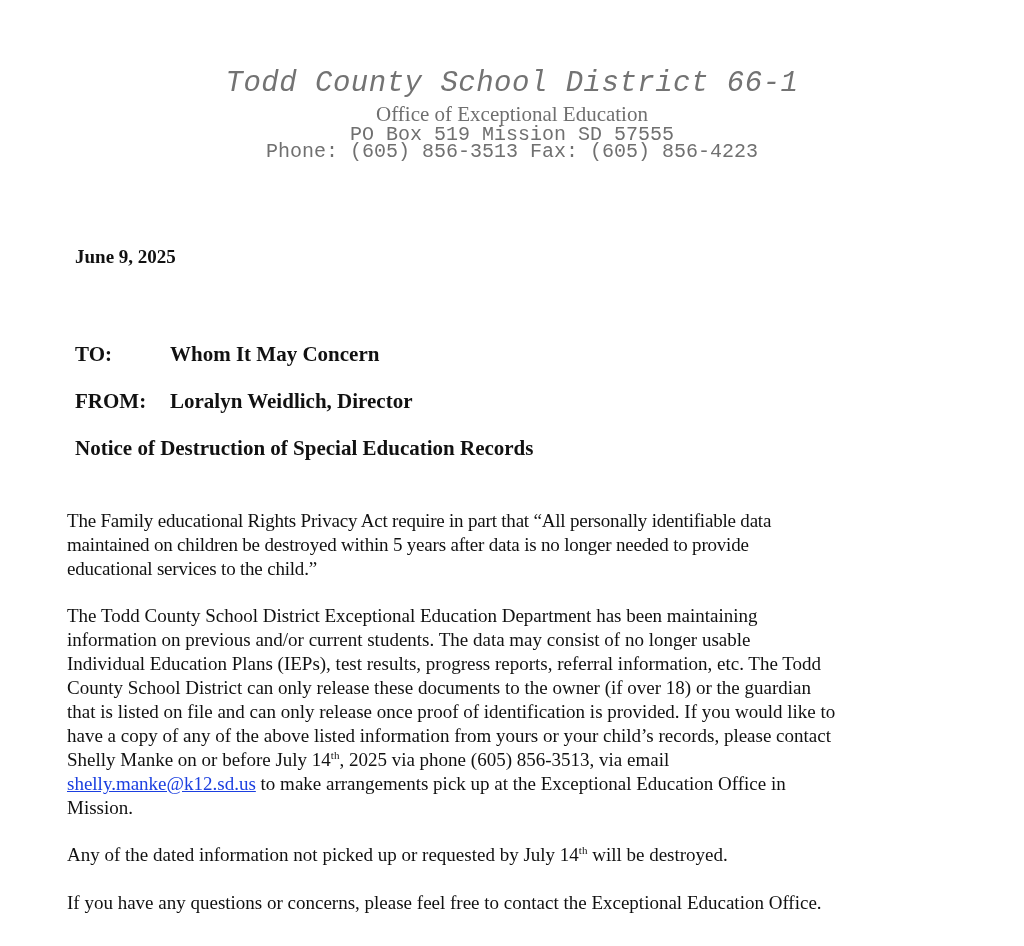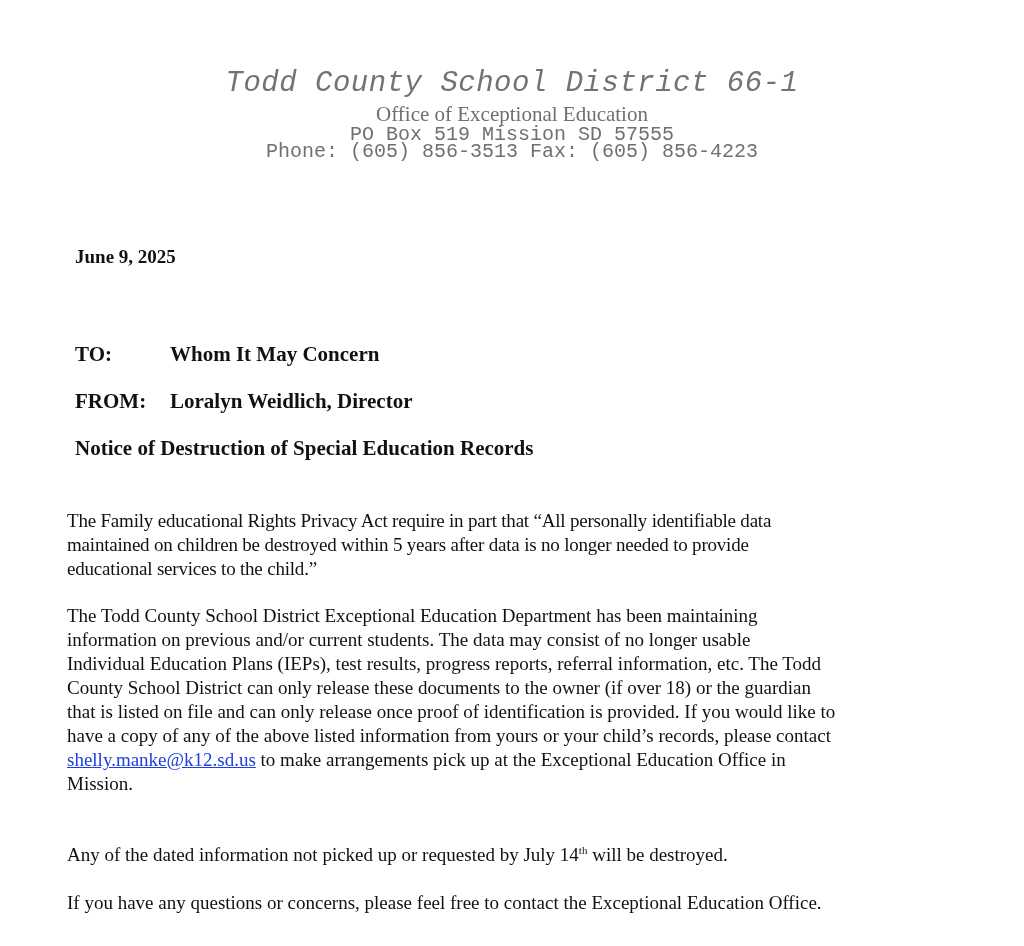--- a/index.html
+++ b/index.html
@@ -53,20 +53,21 @@
   <div class="line">educational services to the child.”</div>
 </div>
 
 <div class="body-text p2">
   <div class="line">The Todd County School District Exceptional Education Department has been maintaining</div>
   <div class="line">information on previous and/or current students. The data may consist of no longer usable</div>
   <div class="line">Individual Education Plans (IEPs), test results, progress reports, referral information, etc. The Todd</div>
   <div class="line">County School District can only release these documents to the owner (if over 18) or the guardian</div>
   <div class="line">that is listed on file and can only release once proof of identification is provided. If you would like to</div>
   <div class="line">have a copy of any of the above listed information from yours or your child’s records, please contact</div>
+  <div class="line"><span>Shelly Manke on or before July 14</span><sup>th</sup><span>, 2025 via phone (605) 856-3513, via email</span></div>
   <div class="line"><a class="email">shelly.manke@k12.sd.us</a><span> to make arrangements pick up at the Exceptional Education Office in</span></div>
   <div class="line">Mission.</div>
 </div>
 
 <div class="body-text p3">
   <span>Any of the dated information not picked up or requested by July 14</span><sup>th</sup><span> will be destroyed.</span>
 </div>
 
 <div class="body-text p4">If you have any questions or concerns, please feel free to contact the Exceptional Education Office.</div>
 

